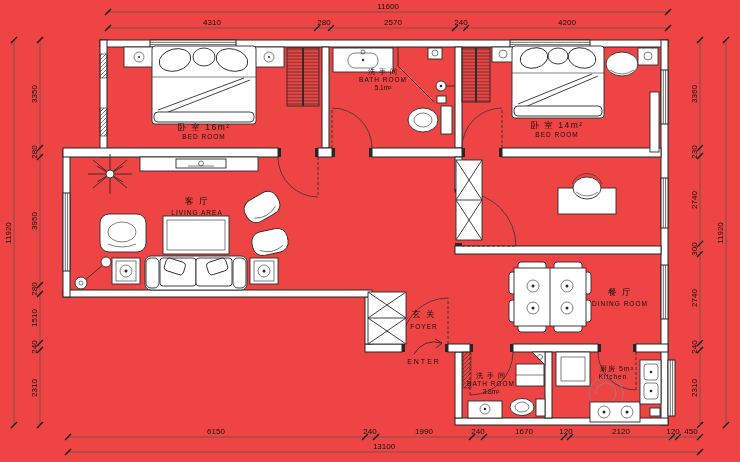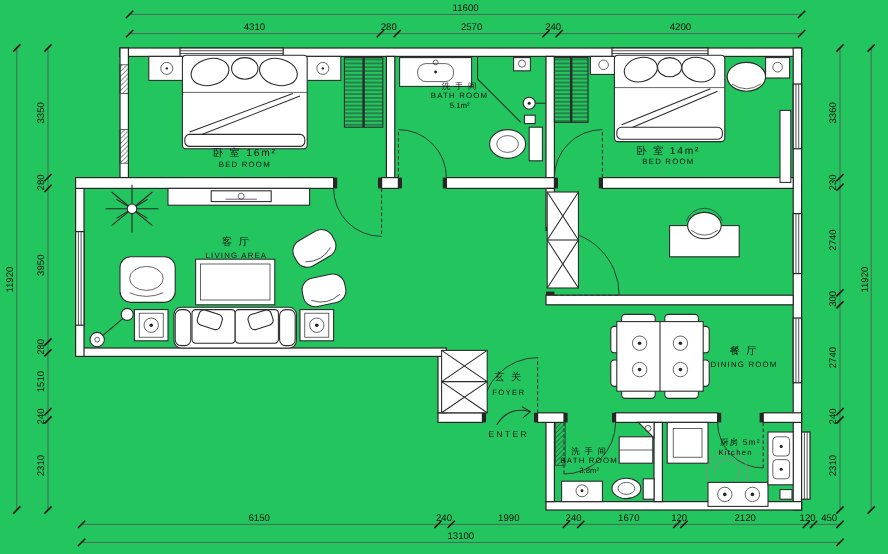--- a/index.html
+++ b/index.html
@@ -1,16 +1,16 @@
 <!DOCTYPE html>
 <html><head>
 <meta charset="utf-8">
 <style>
   html,body{margin:0;padding:0;background:#ffffff;width:740px;height:462px;overflow:hidden}
-  #plan{position:relative;width:740px;height:462px;background:#22c55e}
+  #plan{position:relative;width:740px;height:462px;background:#ef4444}
   svg{display:block}
   .w{fill:#fff;stroke:#262626;stroke-width:1}
   .jam{fill:#262626;stroke:none}
   .dim{stroke:#555;stroke-width:.7;fill:none}
   .tick{stroke:#111;stroke-width:1.3}
   .f{fill:#fff;stroke:#2b2b2b;stroke-width:.9}
   .fl{stroke:#2b2b2b;stroke-width:.9;fill:none}
   .fth{stroke:#2b2b2b;stroke-width:.6;fill:none}
   .door{stroke:#333;stroke-width:.8;fill:none}
   .leaf{stroke:#333;stroke-width:.9;fill:none;stroke-dasharray:3 2}

